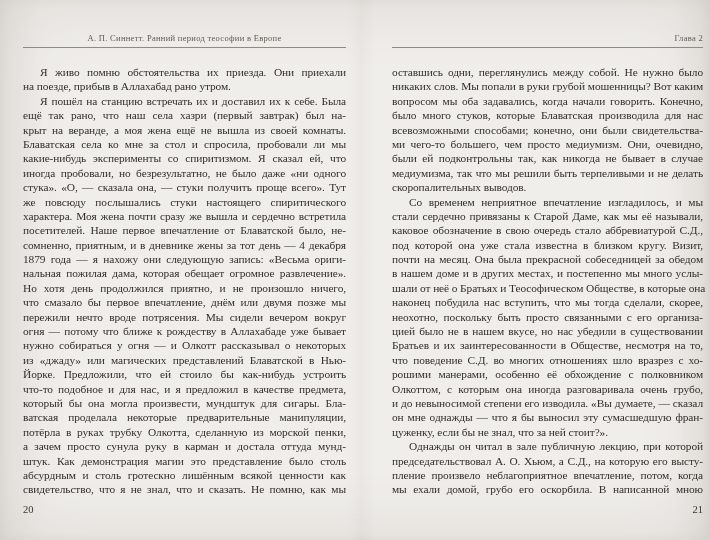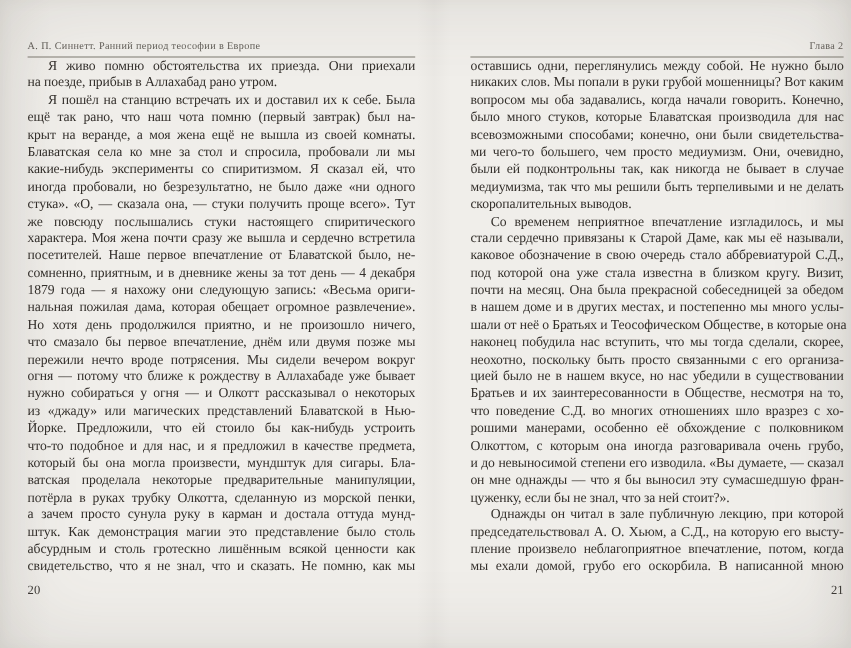--- a/index.html
+++ b/index.html
@@ -12,24 +12,24 @@
     position:absolute;left:0;top:0;right:0;bottom:0;pointer-events:none;
     box-shadow:inset 0 0 70px rgba(90,85,75,.14), inset 0 0 12px rgba(90,85,75,.06);
     background:linear-gradient(90deg, rgba(100,95,85,.05) 0%, rgba(0,0,0,0) 6%, rgba(0,0,0,0) 49%, rgba(100,95,85,.04) 51%, rgba(0,0,0,0) 53%, rgba(0,0,0,0) 95%, rgba(100,95,85,.05) 100%);
   }
   .page{position:absolute;top:33px;}
   #left-page{left:23px;width:323px;}
   #right-page{left:392px;width:311px;}
   .runhead{
     font-size:8.5px;line-height:10px;height:10px;
     color:#5f5b55;letter-spacing:.3px;
-    padding-bottom:4px;border-bottom:1px solid #8f8b84;
+    padding-bottom:4px;border-bottom:1px solid #8f8b84;text-align:center;
   }
   #right-page .runhead{text-align:right;}
-  .page-body{margin-top:0;color:#332f2b;font-size:11.4px;letter-spacing:-0.1px;}
+  .page-body{margin-top:17px;color:#332f2b;font-size:11.4px;letter-spacing:-0.1px;}
   .line{
     height:14.4px;line-height:14.4px;white-space:nowrap;
     text-align:justify;text-align-last:justify;
   }
   .line.para-end{text-align-last:left;}
   .line.indent{text-indent:17px;}
   .pagenum{margin-top:7px;font-size:10.5px;color:#3a3733;}
   #right-page .pagenum{text-align:right;}
 </style>
 </head>
@@ -39,21 +39,21 @@
 
 <div class="page" id="left-page">
   <div class="runhead">А. П. Синнетт. Ранний период теософии в Европе</div>
   <div class="page-body" id="left-body">
       <div>
         <div class="line indent">Я живо помню обстоятельства их приезда. Они приехали</div>
         <div class="line para-end">на поезде, прибыв в Аллахабад рано утром.</div>
       </div>
       <div>
         <div class="line indent">Я пошёл на станцию встречать их и доставил их к себе. Была</div>
-        <div class="line">ещё так рано, что наш чота помню (первый завтрак) был на-</div>
+        <div class="line">ещё так рано, что наш села хазри (первый завтрак) был на-</div>
         <div class="line">крыт на веранде, а моя жена ещё не вышла из своей комнаты.</div>
         <div class="line">Блаватская села ко мне за стол и спросила, пробовали ли мы</div>
         <div class="line">какие-нибудь эксперименты со спиритизмом. Я сказал ей, что</div>
         <div class="line">иногда пробовали, но безрезультатно, не было даже «ни одного</div>
         <div class="line">стука». «О, — сказала она, — стуки получить проще всего». Тут</div>
         <div class="line">же повсюду послышались стуки настоящего спиритического</div>
         <div class="line">характера. Моя жена почти сразу же вышла и сердечно встретила</div>
         <div class="line">посетителей. Наше первое впечатление от Блаватской было, не-</div>
         <div class="line">сомненно, приятным, и в дневнике жены за тот день — 4 декабря</div>
         <div class="line">1879 года — я нахожу они следующую запись: «Весьма ориги-</div>

